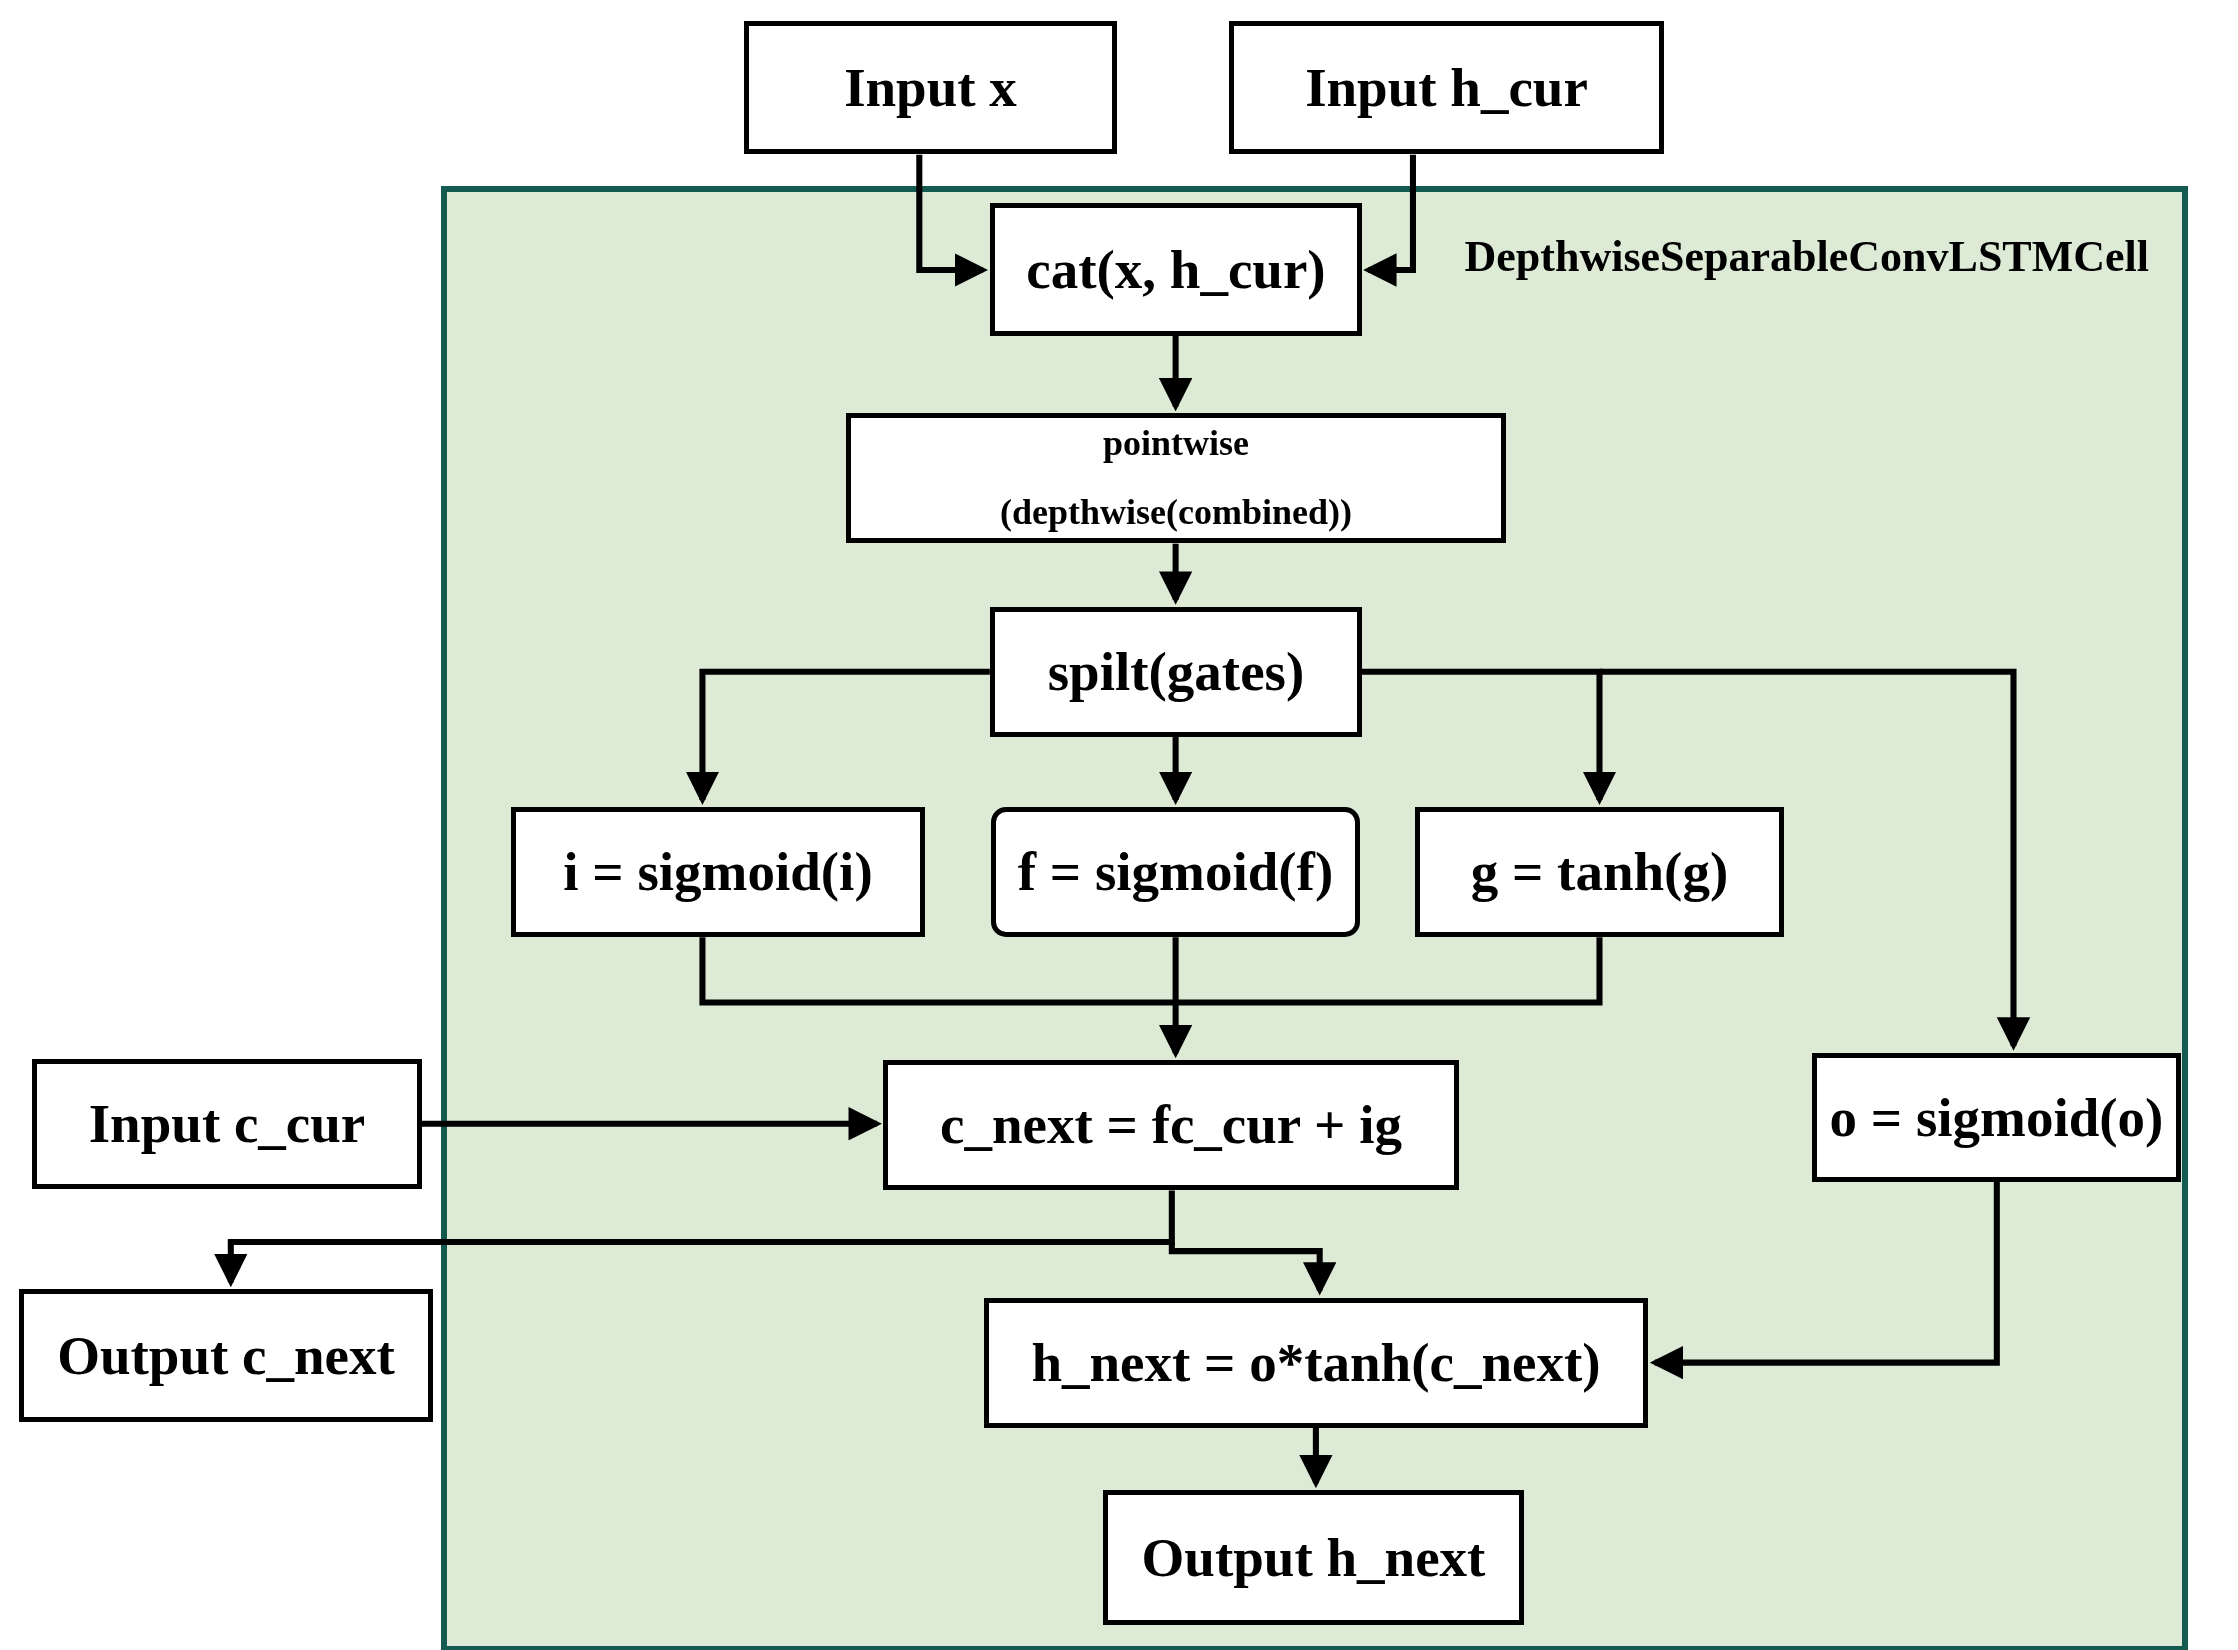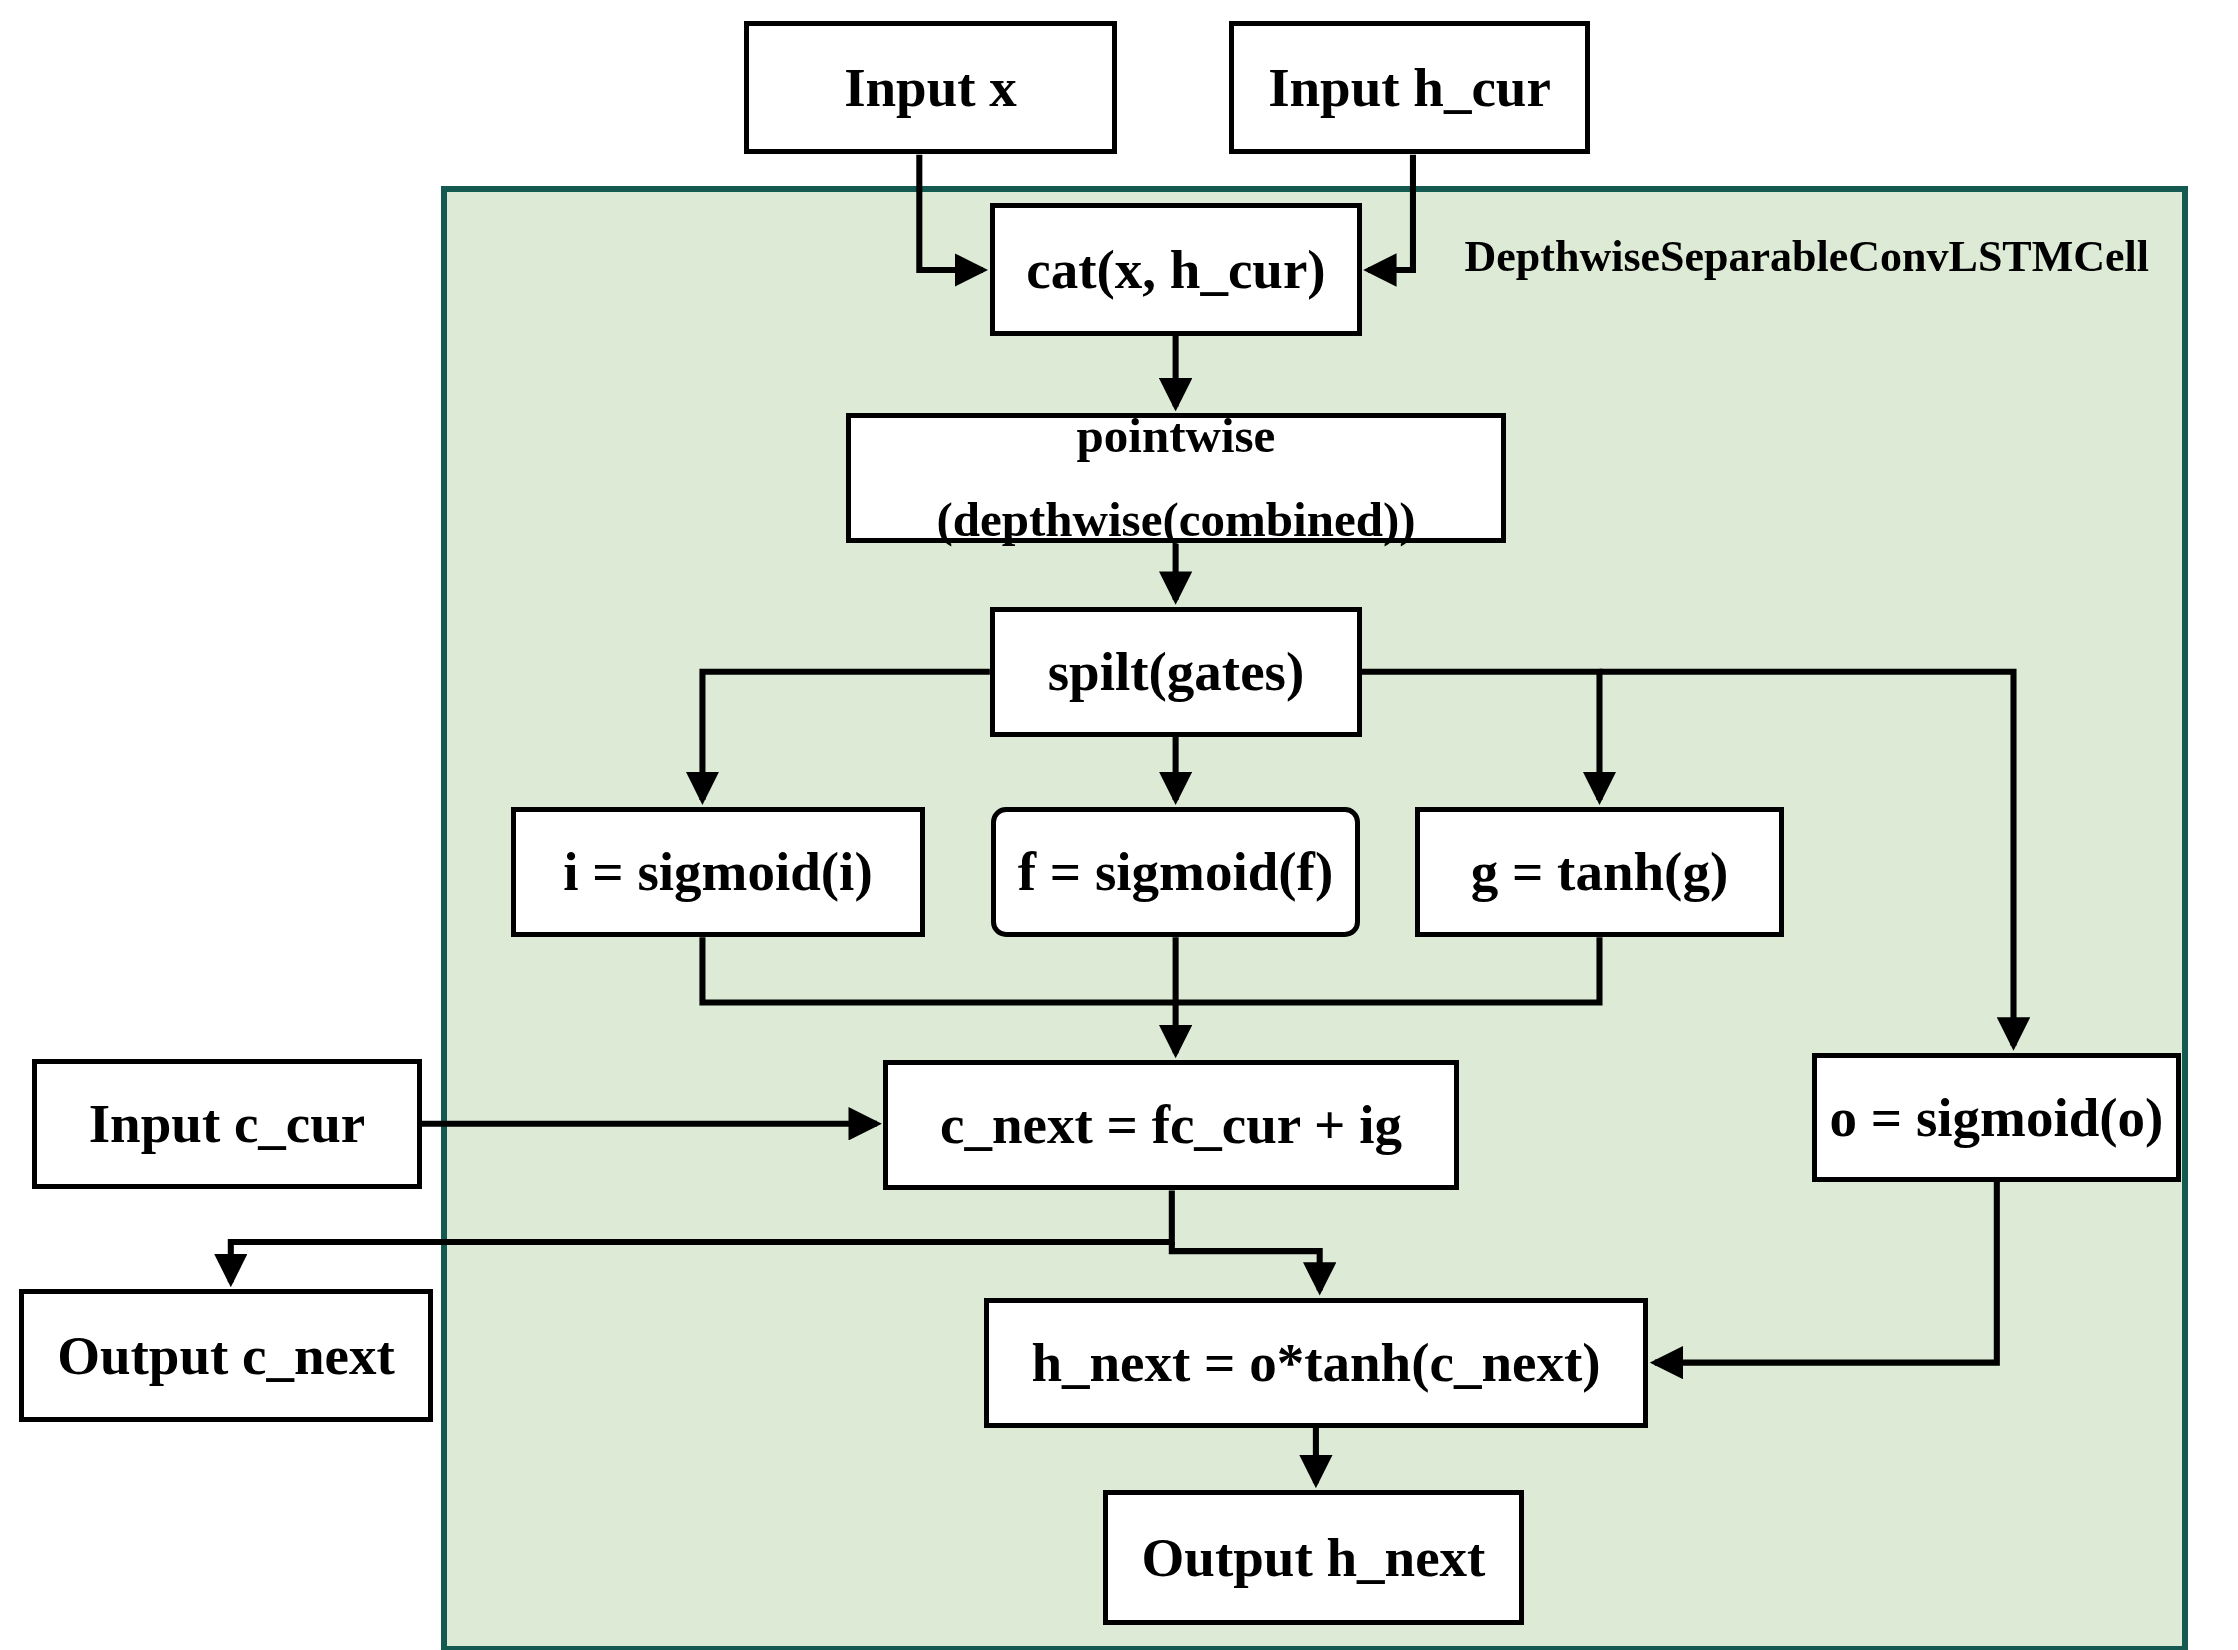--- a/index.html
+++ b/index.html
@@ -50,21 +50,21 @@
     flex-direction: column;
     align-items: center;
     justify-content: center;
     text-align: center;
     font-weight: bold;
     font-size: 55px;
     color: #000000;
     line-height: 1.15;
     white-space: nowrap;
   }
-  .node.small-text { font-size: 49px; gap: 28px; }
+  .node.small-text { font-size: 36px; gap: 28px; }
 </style>
 </head>
 <body>
 
 <div class="canvas">
 
   <div class="container-box">
     <div class="container-label">DepthwiseSeparableConvLSTMCell</div>
   </div>
 
@@ -91,21 +91,21 @@
       <path d="M1545,1638 L1545,1650 L1740,1650 L1740,1702" marker-end="url(#arrow)"></path>
       <path d="M2633,1558 L2633,1797 L2182,1797" marker-end="url(#arrow)"></path>
       <path d="M1735,1883 L1735,1956" marker-end="url(#arrow)"></path>
     </g>
   </svg>
 
   <div class="node" style="left:733px; top:21px; width:373px; height:133px;margin-left:11px;">
     <span>Input x</span>
   </div>
 
-  <div class="node" style="left:1229px; top:21px; width:361px; height:133px;text-align:right;">
+  <div class="node" style="left:1229px; top:21px; width:435px; height:133px;text-align:right;">
     <span>Input h_cur</span>
   </div>
 
   <div class="node" style="left:990px; top:203px; width:372px; height:133px;">
     <span>cat(x, h_cur)</span>
   </div>
 
   <div class="node small-text" style="left:846px; top:413px; width:660px; height:130px;">
     <span>pointwise</span>
     <span>(depthwise(combined))</span>

